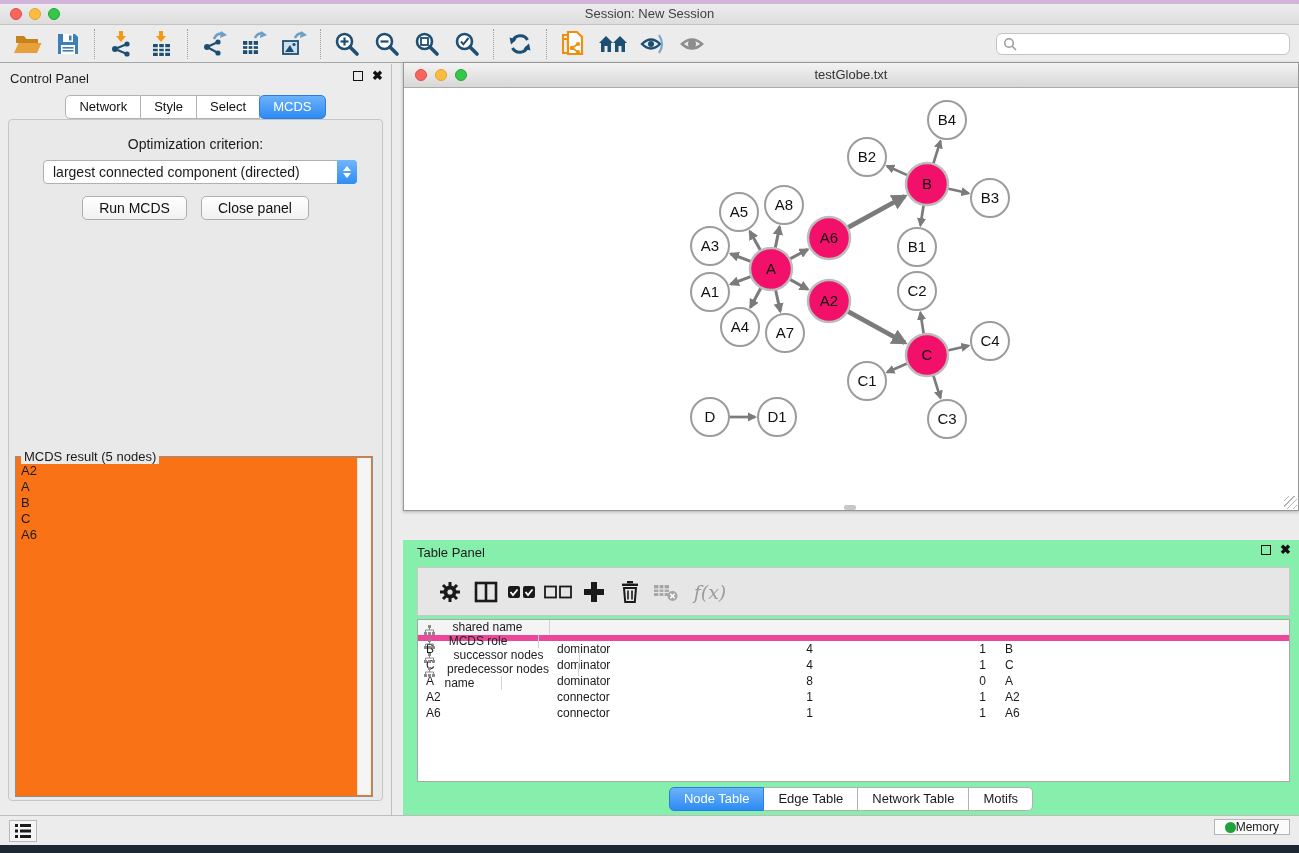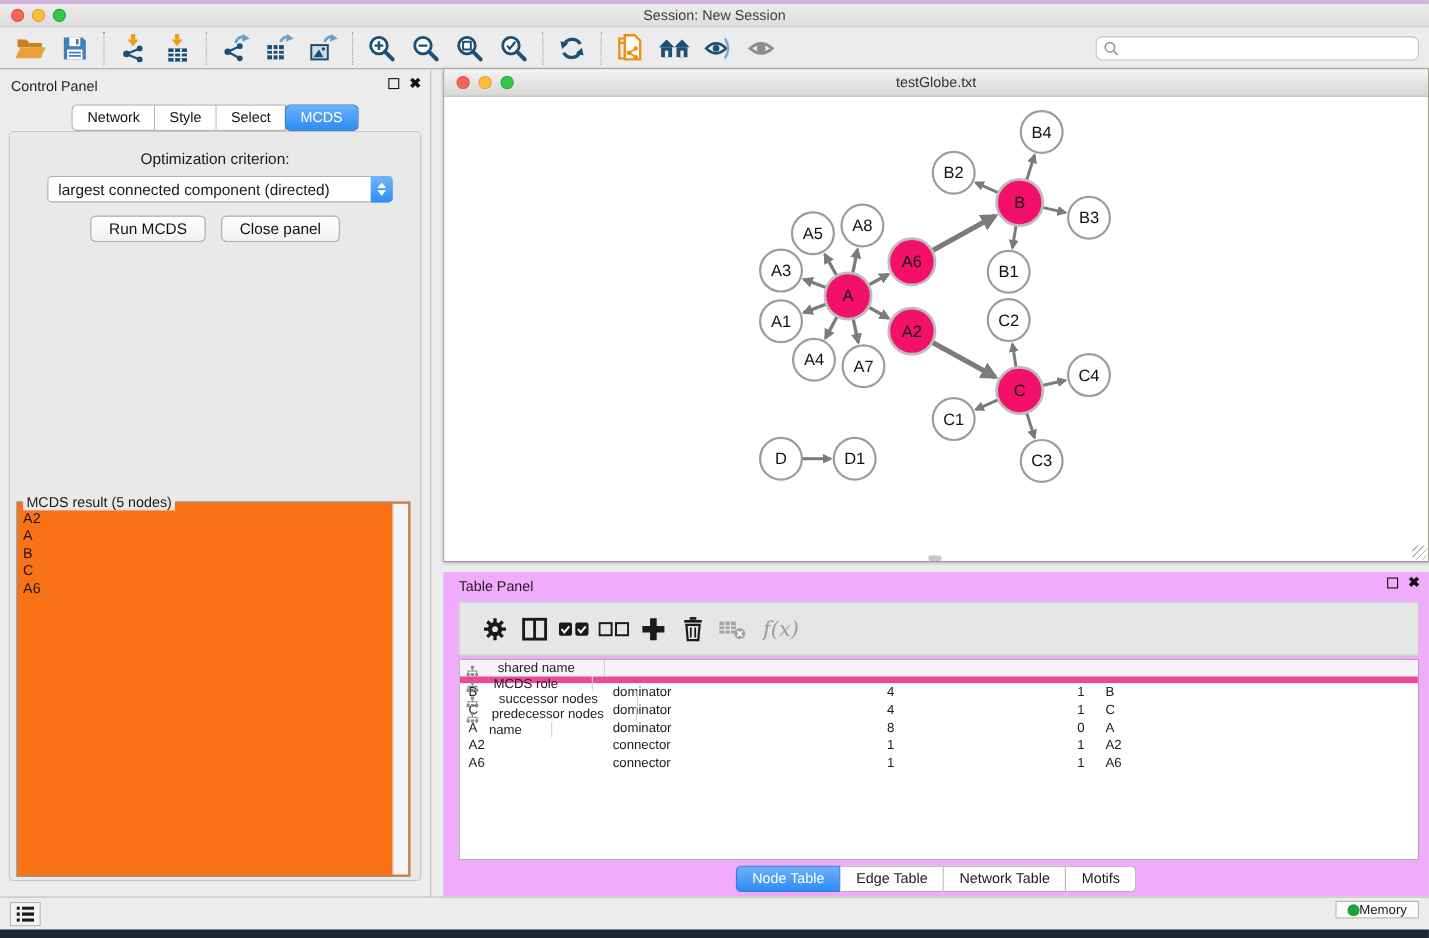--- a/index.html
+++ b/index.html
@@ -42,30 +42,30 @@
   .dd-down { border-top:5px solid #fff; }
   #cp-buttons { position:absolute; top:76px; width:100%; display:flex; justify-content:center; gap:14px; }
   .btn { background:linear-gradient(#ffffff,#f1f1f1); border:1px solid #adadad; border-radius:5px; font-size:14px; padding:3px 16px; color:#111; }
   #mcds-group { position:absolute; left:6px; right:9px; top:336px; bottom:3px; border:1px solid #8f8f8f; background:#f97316; }
   #mcds-legend { position:absolute; top:-8px; left:5px; background:#e9e9e9; padding:0 3px; font-size:13px; }
   #mcds-list { position:absolute; left:2px; top:6px; right:16px; bottom:2px; font-size:13px; line-height:16px; overflow:hidden; }
   .mcds-item { padding-left:3px; }
   #mcds-scroll { position:absolute; right:1px; top:1px; bottom:1px; width:14px; background:#f5f5f5; border-left:1px solid #e3e3e3; }
 
   
-  #network-window { left:403px; top:62px; width:896px; height:449px; background:#fef9c3; border:1px solid #979797; box-shadow:0 1px 3px rgba(0,0,0,.25); }
+  #network-window { left:403px; top:62px; width:896px; height:449px; background:#5eead4; border:1px solid #979797; box-shadow:0 1px 3px rgba(0,0,0,.25); }
   #nw-titlebar { position:absolute; top:0; left:0; right:0; height:25px; background:linear-gradient(#f3f3f3,#d7d7d7); border-bottom:1px solid #ababab; }
   #nw-title { width:100%; text-align:center; font-size:13px; color:#333; line-height:24px; }
   #graph-canvas { position:absolute; top:25px; left:0; right:0; bottom:0; background:#fff; }
   #resize-grip { position:absolute; right:1px; bottom:1px; width:13px; height:13px;
     background:repeating-linear-gradient(135deg, transparent 0 3px, #b5b5b5 3px 4px); }
   #nw-hscroll { position:absolute; left:440px; bottom:0; width:12px; height:5px; background:#c7c7c7; border-radius:2px; }
 
   
-  #table-panel { left:403px; top:520px; width:896px; bottom:38px; background:#f0abfc; }
+  #table-panel { left:403px; top:540px; width:896px; bottom:38px; background:#86efac; }
   #tp-toolbar { position:absolute; left:14px; right:9px; top:27px; height:49px; background:#e6e6e6; border:1px solid #c9c9c9; display:flex; align-items:center; gap:8px; padding-left:18px; }
   .tp-icon { display:flex; align-items:center; justify-content:center; width:28px; height:28px; }
   #fx-label { font-family:"DejaVu Serif", serif; font-style:italic; font-size:19px; color:#9b9b9b; }
   #tp-table { position:absolute; left:14px; right:9px; top:79px; bottom:33px; background:#fff; border:1px solid #a8a8a8; overflow:hidden; }
   #tp-header { display:flex; height:21px; background:#f4f4f4; border-bottom:6px solid #ec4899;flex-direction:column; }
   .th { position:relative; border-right:1px solid #d2d2d2; font-size:12px; color:#222; display:flex; align-items:center; justify-content:center; }
   .th .hicon { position:absolute; left:6px; top:5px; }
   .tr { display:flex; height:16px; font-size:12px; align-items:center; }
   .td { overflow:hidden; white-space:nowrap; }
   .c0 { width:132px; padding-left:8px; }

